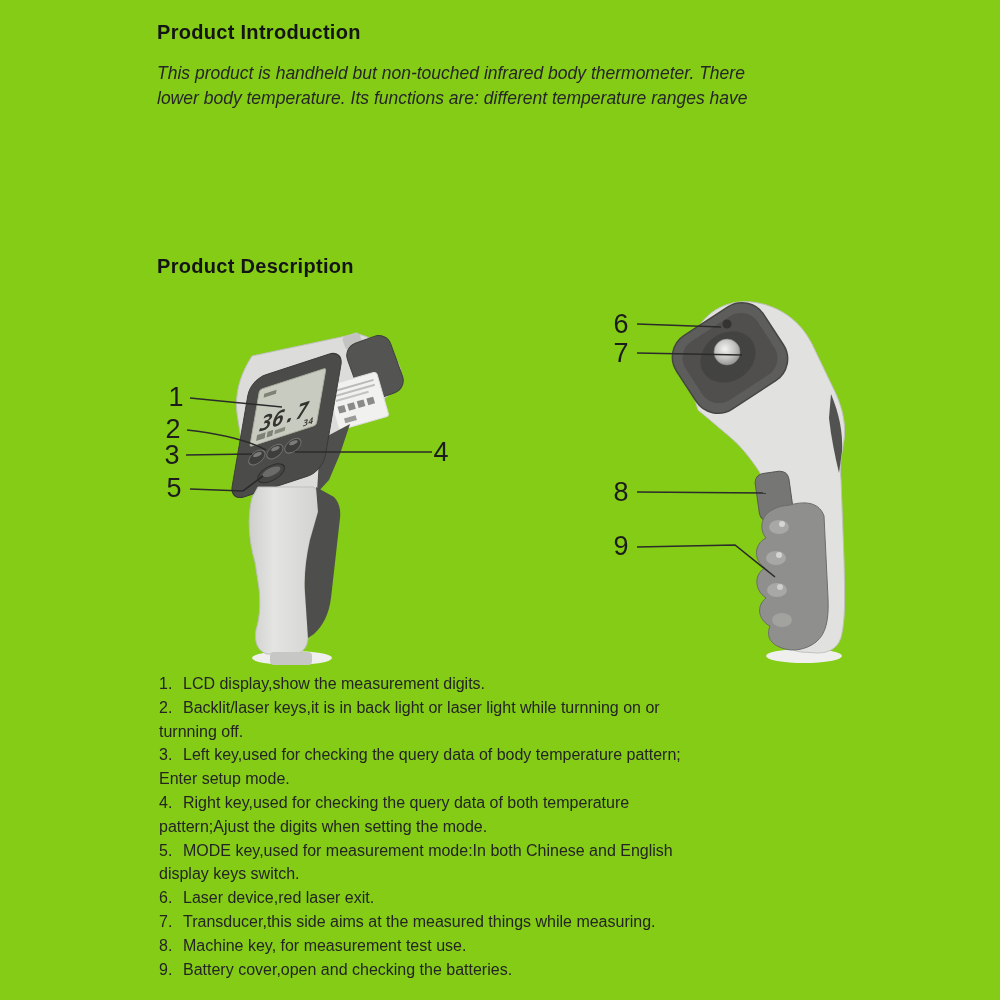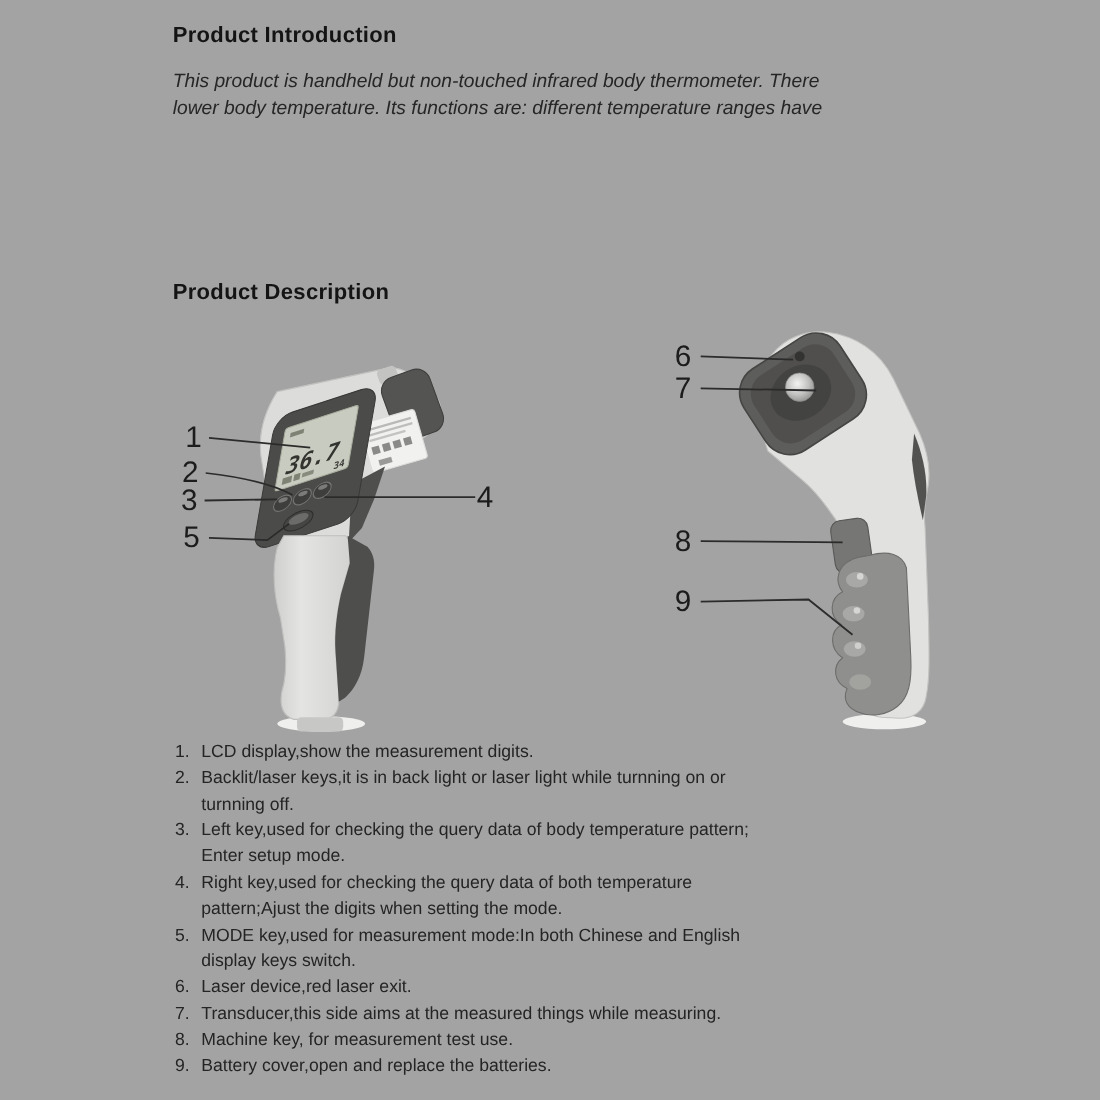--- a/index.html
+++ b/index.html
@@ -1,20 +1,20 @@
 <!DOCTYPE html>
 <html><head>
 <meta charset="utf-8">
 <style>
   html,body { margin:0; padding:0; background:#ffffff; }
   .page {
     position: relative;
     width: 1000px;
     height: 1000px;
-    background: #a3a3a3;
+    background: #84cc16;
     font-family: "Liberation Sans", sans-serif;
     color: #1e1e1e;
     overflow: hidden;
   }
   .heading {
     position: absolute;
     left: 157px;
     font-size: 20px;
     font-weight: bold;
     letter-spacing: 0.3px;
@@ -45,21 +45,21 @@
     position: absolute;
     left: 159px;
     top: 672px;
     width: 700px;
     font-size: 16px;
     line-height: 23.8px;
     color: #242424;
   }
   .pl-line { white-space: pre; }
   .pl-line .num { display: inline-block; width: 24px; }
-  .pl-line.cont { margin-left: 24px; }
+  .pl-line.cont { }
   .callout-num {
     font-family: "Liberation Sans", sans-serif;
     font-size: 27px;
     fill: #1c1c1c;
   }
   .leader { stroke: #2b2b2b; stroke-width: 1.6; fill: none; }
   .lcd-main {
     font-family: "DejaVu Sans Mono", monospace;
     font-weight: bold;
     font-style: italic;
@@ -255,16 +255,16 @@
 
     <div class="pl-line"><span class="num">5.</span><span>MODE key,used for measurement mode:In both Chinese and English</span></div>
     <div class="pl-line cont">display keys switch.</div>
 
     <div class="pl-line"><span class="num">6.</span><span>Laser device,red laser exit.</span></div>
 
     <div class="pl-line"><span class="num">7.</span><span>Transducer,this side aims at the measured things while measuring.</span></div>
 
     <div class="pl-line"><span class="num">8.</span><span>Machine key, for measurement test use.</span></div>
 
-    <div class="pl-line"><span class="num">9.</span><span>Battery cover,open and replace the batteries.</span></div>
+    <div class="pl-line"><span class="num">9.</span><span>Battery cover,open and checking the batteries.</span></div>
   </div>
 
 </div>
 
 </body></html>

